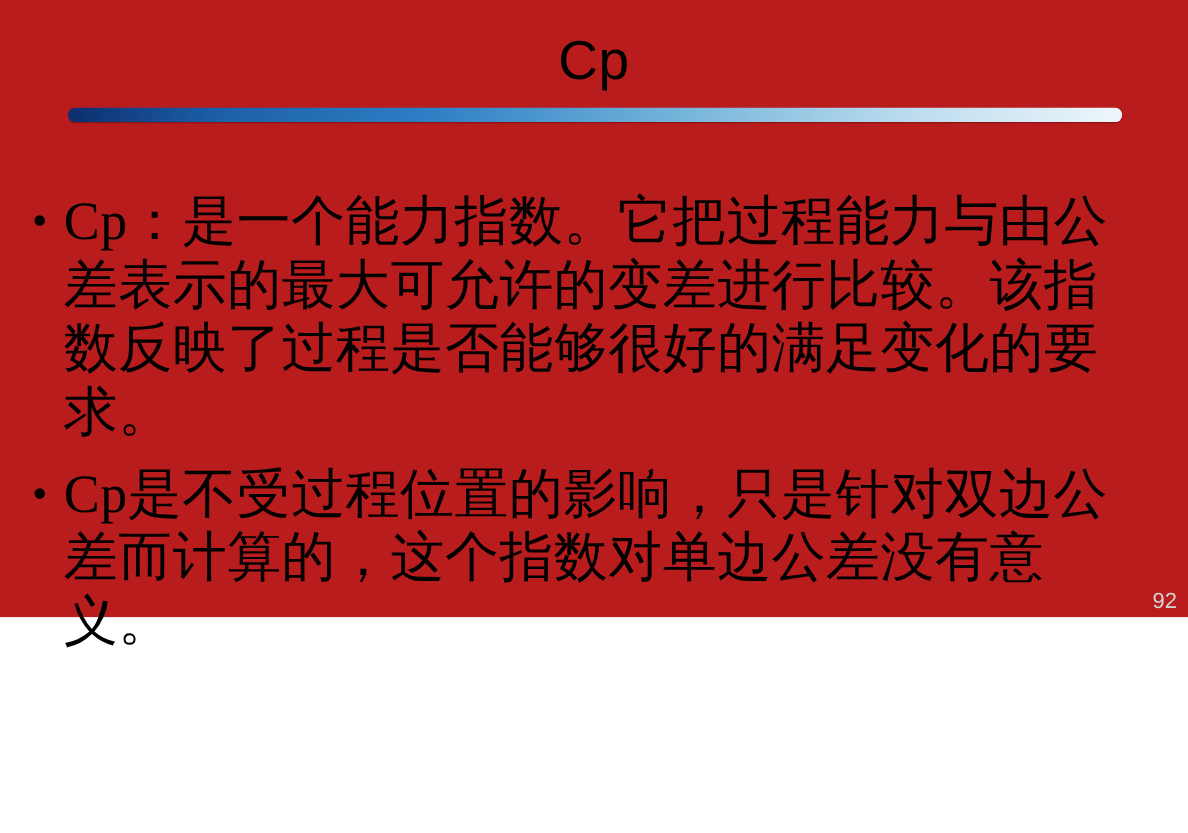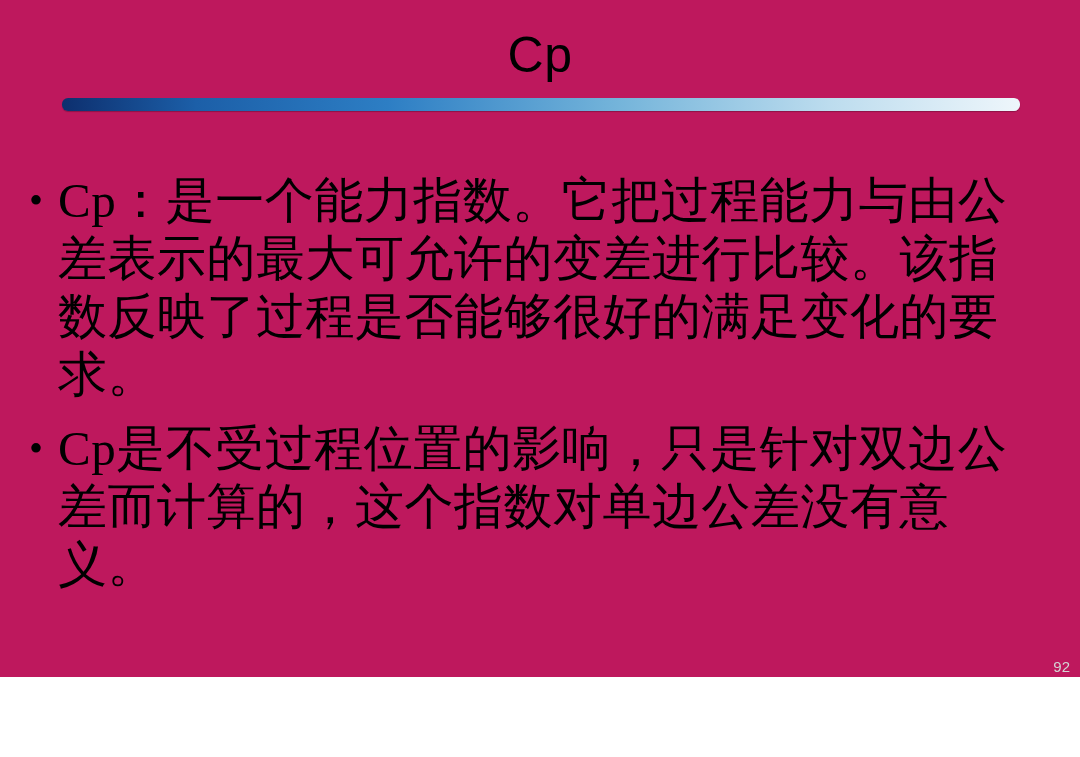--- a/index.html
+++ b/index.html
@@ -9,22 +9,22 @@
   body {
     width: 1080px;
     height: 757px;
     background: #ffffff;
     font-family: "Liberation Serif", serif;
     overflow: hidden;
   }
   .slide {
     position: relative;
     width: 1080px;
-    height: 677px;
-    background: #be185d;
+    height: 561px;
+    background: #b91c1c;
     box-sizing: border-box;
   }
   .slide-title {
     position: absolute;
     top: 28px;
     left: 0;
     width: 1080px;
     text-align: center;
     font-family: "Liberation Sans", sans-serif;
     font-size: 50px;
@@ -70,21 +70,21 @@
     line-height: 58px;
     color: #000000;
     letter-spacing: 0.5px;
     word-break: break-all;
   }
   .page-number {
     position: absolute;
     right: 10px;
     bottom: 2px;
     font-family: "Liberation Sans", sans-serif;
-    font-size: 15px;
+    font-size: 20px;
     color: #d4d4d4;
   }
 </style>
 </head>
 <body>
 
 <div class="slide">
 
   <div class="slide-title">Cp</div>
 

